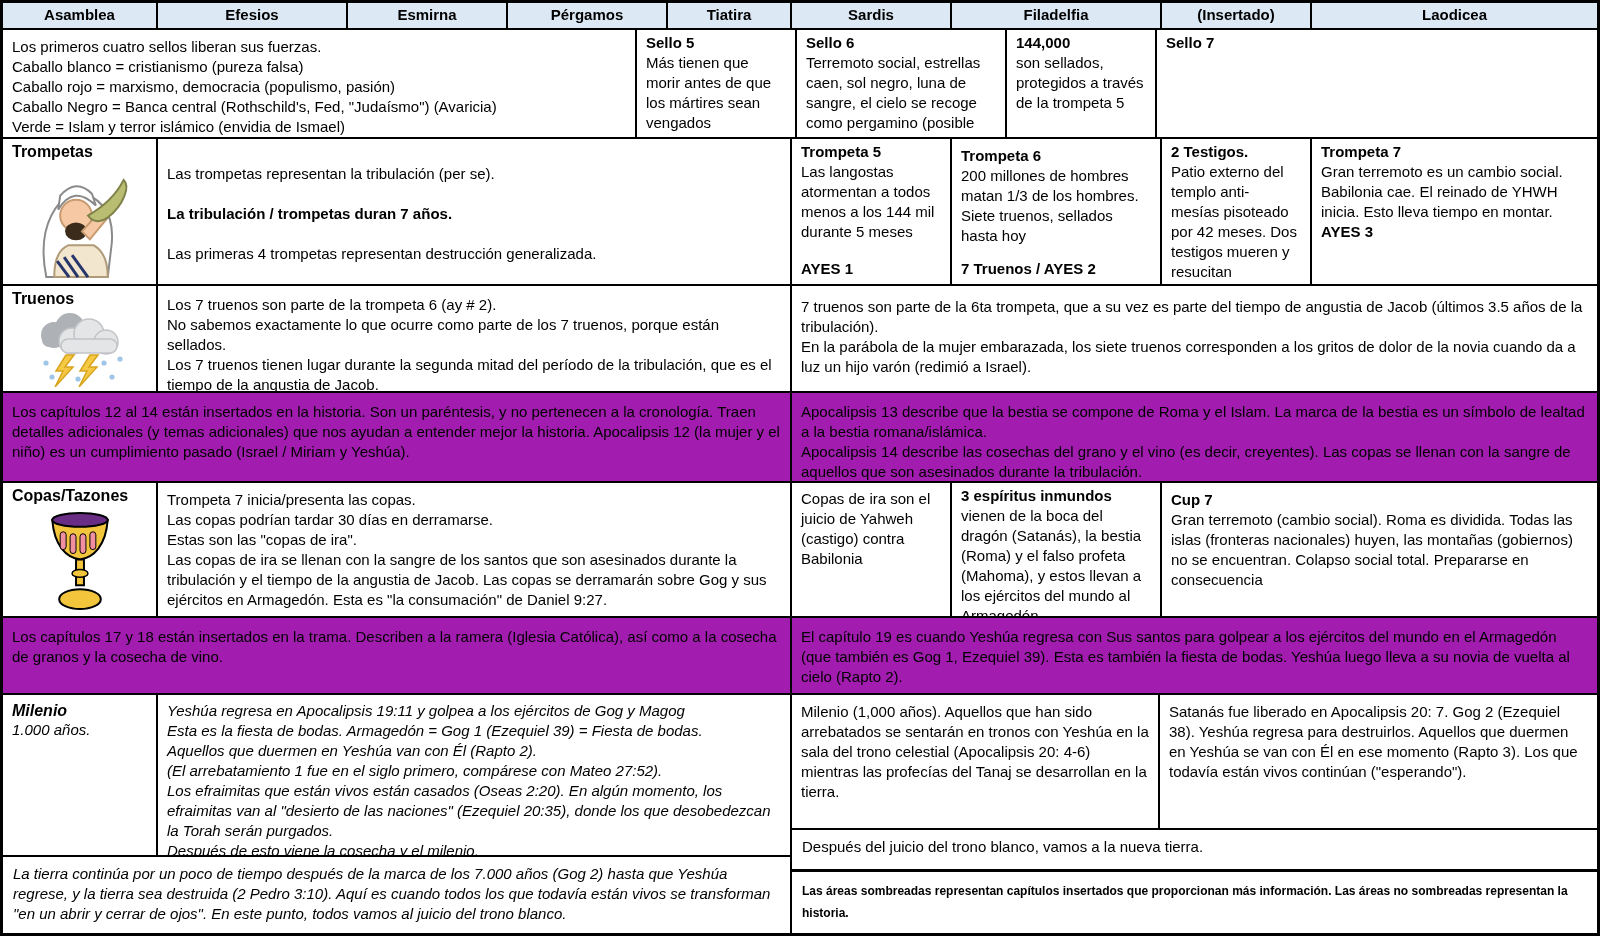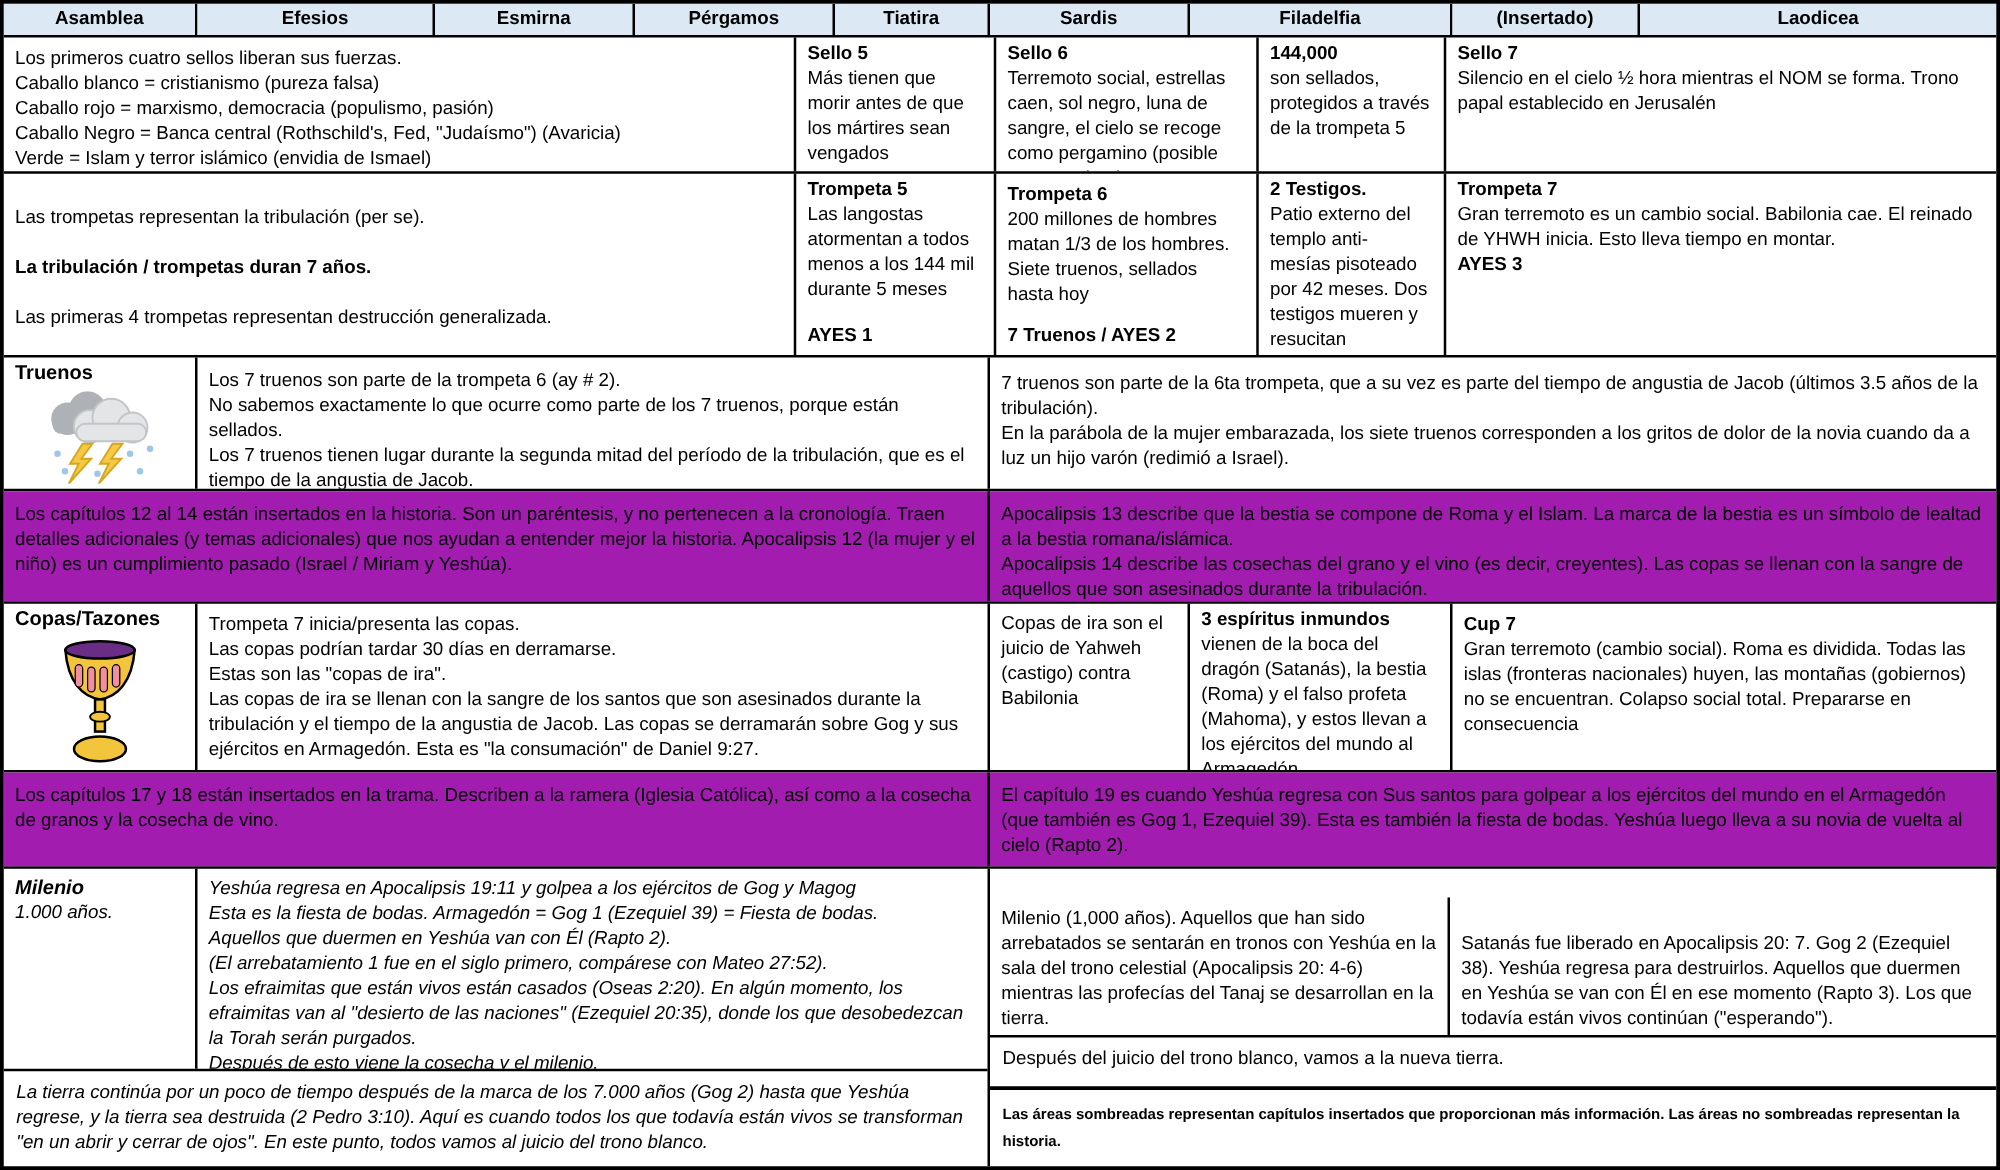--- a/index.html
+++ b/index.html
@@ -28,21 +28,21 @@
   .w155{width:155px}.w190{width:190px}.w160{width:160px}.w125{width:124px}
   .w210{width:210px}.w150{width:150px}.wmain{width:634px}
   .wA{width:368px}
   .flex1{flex:1}
   
   .row-mil { flex:1; display:flex; border-bottom:none; }
   .half-left { width:789px; border-right:2px solid #000; display:flex; flex-direction:column;font-style:italic; }
   .half-right { flex:1; display:flex; flex-direction:column; }
   .ml-top { height:162px; border-bottom:2px solid #000; display:flex; flex-shrink:0; }
   .ml-bottom { flex:1; padding:7px 10px; }
-  .mr-cells { height:135px; border-bottom:2px solid #000; display:flex; flex-shrink:0;align-items:flex-end; }
+  .mr-cells { height:135px; border-bottom:2px solid #000; display:flex; flex-shrink:0; }
   .mr-despues { height:42px; border-bottom:3px solid #000; padding:7px 10px; flex-shrink:0; }
   .mr-note { flex:1; padding:8px 10px; font-weight:bold; font-size:12px; line-height:22px; }
   .pad-t { padding-top:7px; }
 </style>
 </head>
 <body>
 
 <div class="chart">
 
   <div class="row h27">
@@ -90,25 +90,41 @@
     <div class="cell w210">
       <div class="ct">Sello 6</div>
       <div class="txt">Terremoto social, estrellas caen, sol negro, luna de sangre, el cielo se recoge como pergamino (posible arma nuclear)</div>
     </div>
     <div class="cell w150">
       <div class="ct">144,000</div>
       <div class="txt">son sellados, protegidos a través de la trompeta 5</div>
     </div>
     <div class="cell flex1 last">
       <div class="ct">Sello 7</div>
-      <div class="txt">Silencio en el cielo ½ hora mientras el NOM se forma. Trono papal establecido en Jerusalén</div>
     </div>
   </div>
 
   <div class="row h147">
+    <div class="cell w155">
+      <div class="lbl">Trompetas</div>
+      <svg class="icon" width="112" height="116" viewBox="0 0 112 116">
+        <path d="M22,112 Q10,52 50,24 Q92,34 88,78 L84,112 Z" fill="#ffffff" stroke="#8a8a8a" stroke-width="2"></path>
+        <path d="M30,112 Q30,86 44,80 L70,80 Q84,88 84,112 Z" fill="#f3e6cf" stroke="#b09a77" stroke-width="2"></path>
+        <g stroke="#26366b" stroke-width="3">
+            <line x1="33" y1="96" x2="45" y2="112"></line>
+            <line x1="40" y1="92" x2="54" y2="112"></line>
+            <line x1="48" y1="90" x2="64" y2="112"></line>
+          </g>
+        <circle cx="52" cy="50" r="16" fill="#f6c9a4" stroke="#c79a70" stroke-width="2"></circle>
+        <ellipse cx="52" cy="66" rx="11" ry="9" fill="#3b2b1a"></ellipse>
+        <path d="M34,44 Q50,18 72,40 L68,28 Q52,12 36,30 Z" fill="#ffffff" stroke="#8a8a8a" stroke-width="2"></path>
+        <path d="M58,66 L76,46 L84,52 L66,74 Z" fill="#f6c9a4" stroke="#c79a70" stroke-width="2"></path>
+        <path d="M64,50 C78,42 92,30 100,14 C107,20 100,40 84,52 C76,58 68,56 64,50 Z" fill="#b9bd72" stroke="#7e8148" stroke-width="2"></path>
+      </svg>
+    </div>
     <div class="cell wmain">
       <div class="txt" style="padding-top:2px">
         <div>Las trompetas representan la tribulación (per se).</div>
         <div class="b">La tribulación / trompetas duran 7 años.</div>
         <div>Las primeras 4 trompetas representan destrucción generalizada.</div>
         
         
         
       </div>
     </div>

